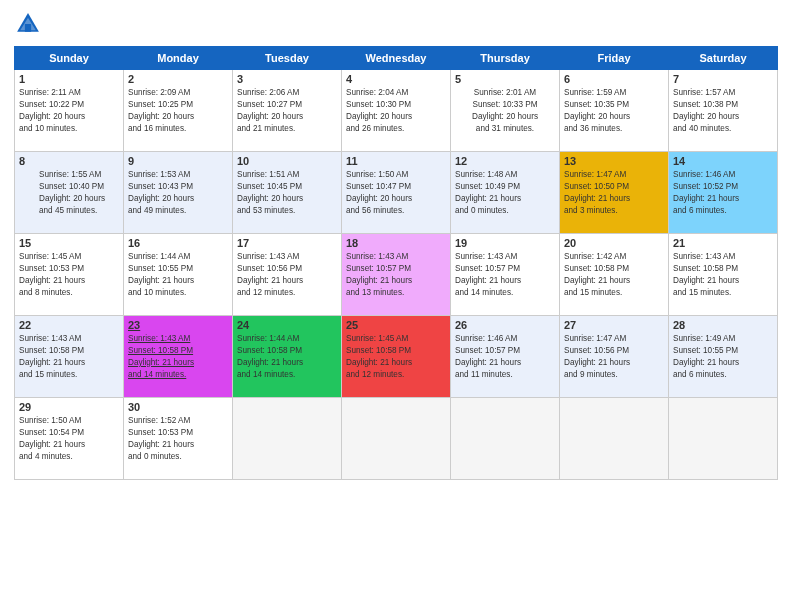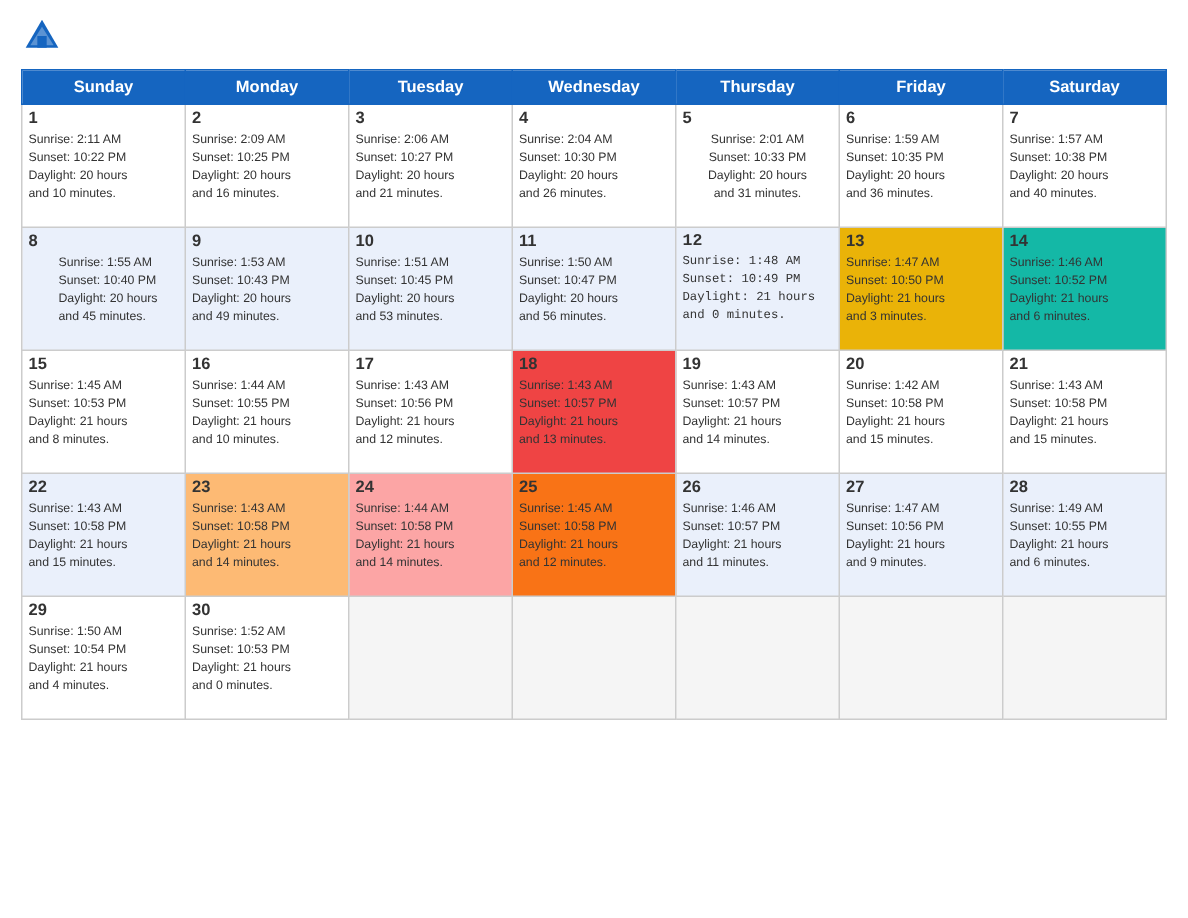--- a/index.html
+++ b/index.html
@@ -212,35 +212,35 @@
 Daylight: 20 hours
 and 53 minutes.</div>
           </td>
           <td style="background: rgb(234, 240, 251);">
             <span class="day-num">11</span>
             <div class="day-info" style="white-space: pre-line;">Sunrise: 1:50 AM
 Sunset: 10:47 PM
 Daylight: 20 hours
 and 56 minutes.</div>
           </td>
-          <td style="background: rgb(234, 240, 251); font-family: Liberation Mono, monospace;">
+          <td style="background: rgb(234, 240, 251);">
             <span class="day-num">12</span>
             <div class="day-info" style="white-space: pre-line;">Sunrise: 1:48 AM
 Sunset: 10:49 PM
 Daylight: 21 hours
 and 0 minutes.</div>
           </td>
           <td style="background: #eab308;">
             <span class="day-num">13</span>
             <div class="day-info" style="white-space: pre-line;">Sunrise: 1:47 AM
 Sunset: 10:50 PM
 Daylight: 21 hours
 and 3 minutes.</div>
           </td>
-          <td style="background: #14b8a6;">
+          <td style="background: #7dd3fc;">
             <span class="day-num">14</span>
             <div class="day-info" style="white-space: pre-line;">Sunrise: 1:46 AM
 Sunset: 10:52 PM
 Daylight: 21 hours
 and 6 minutes.</div>
           </td>
         </tr>
         <tr>
           <td style="background: rgb(255, 255, 255);">
             <span class="day-num">15</span>
@@ -256,21 +256,21 @@
 Daylight: 21 hours
 and 10 minutes.</div>
           </td>
           <td style="background: rgb(255, 255, 255); margin-left: 24px;">
             <span class="day-num">17</span>
             <div class="day-info" style="white-space: pre-line;">Sunrise: 1:43 AM
 Sunset: 10:56 PM
 Daylight: 21 hours
 and 12 minutes.</div>
           </td>
-          <td style="background: #ef4444;">
+          <td style="background: #f0abfc;">
             <span class="day-num">18</span>
             <div class="day-info" style="white-space: pre-line;">Sunrise: 1:43 AM
 Sunset: 10:57 PM
 Daylight: 21 hours
 and 13 minutes.</div>
           </td>
           <td style="background: rgb(255, 255, 255);">
             <span class="day-num">19</span>
             <div class="day-info" style="white-space: pre-line;">Sunrise: 1:43 AM
 Sunset: 10:57 PM
@@ -293,35 +293,35 @@
           </td>
         </tr>
         <tr>
           <td style="background: rgb(234, 240, 251);">
             <span class="day-num">22</span>
             <div class="day-info" style="white-space: pre-line;">Sunrise: 1:43 AM
 Sunset: 10:58 PM
 Daylight: 21 hours
 and 15 minutes.</div>
           </td>
-          <td style="background: #fdba74;">
+          <td style="background: #d946ef; text-decoration: underline;">
             <span class="day-num">23</span>
             <div class="day-info" style="white-space: pre-line;">Sunrise: 1:43 AM
 Sunset: 10:58 PM
 Daylight: 21 hours
 and 14 minutes.</div>
           </td>
-          <td style="background: #fca5a5;">
+          <td style="background: #22c55e;">
             <span class="day-num">24</span>
             <div class="day-info" style="white-space: pre-line;">Sunrise: 1:44 AM
 Sunset: 10:58 PM
 Daylight: 21 hours
 and 14 minutes.</div>
           </td>
-          <td style="background: #f97316;">
+          <td style="background: #ef4444;">
             <span class="day-num">25</span>
             <div class="day-info" style="white-space: pre-line;">Sunrise: 1:45 AM
 Sunset: 10:58 PM
 Daylight: 21 hours
 and 12 minutes.</div>
           </td>
           <td style="background: rgb(234, 240, 251);">
             <span class="day-num">26</span>
             <div class="day-info" style="white-space: pre-line;">Sunrise: 1:46 AM
 Sunset: 10:57 PM

